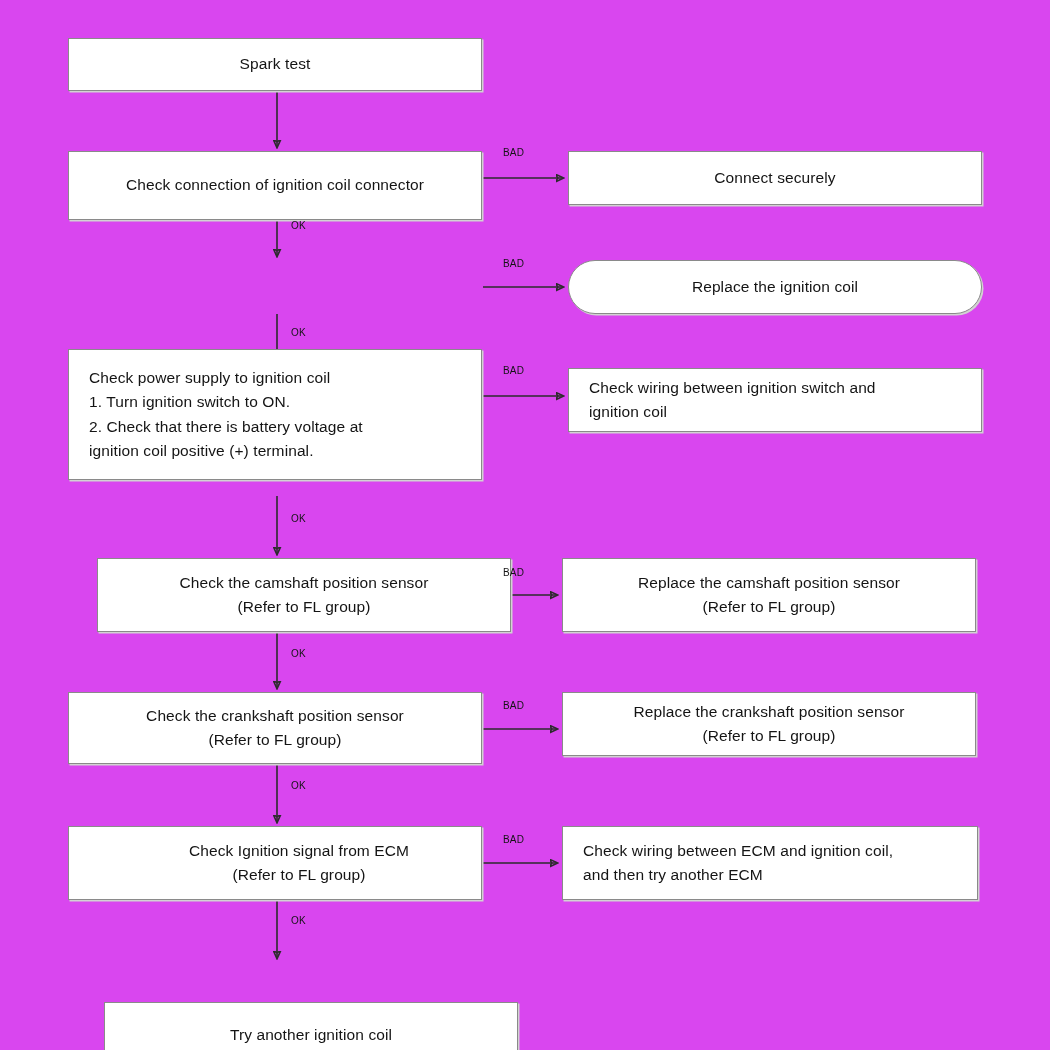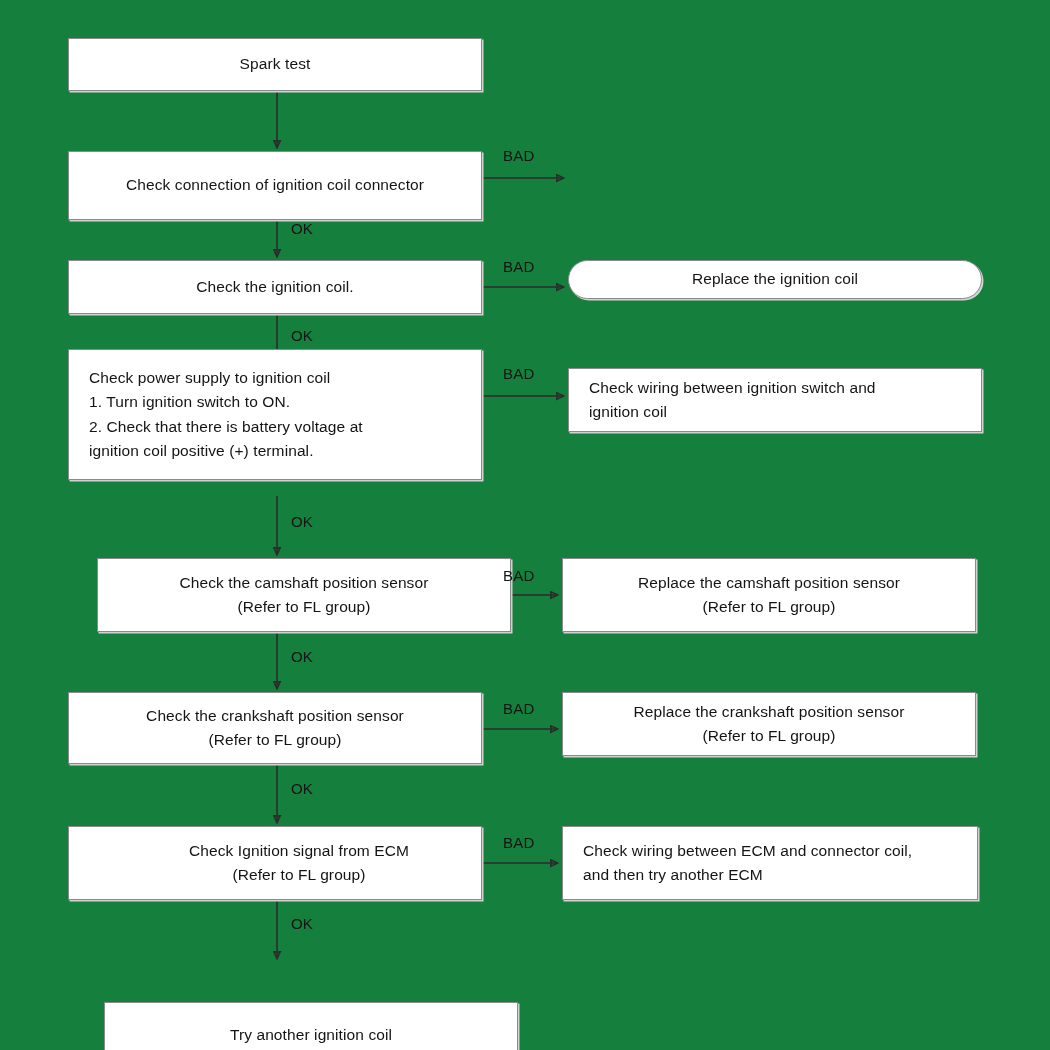--- a/index.html
+++ b/index.html
@@ -8,21 +8,21 @@
     background: #ffffff;
   }
   body {
     font-family: "Liberation Sans", sans-serif;
     color: #1a1a1a;
   }
   #canvas {
     position: relative;
     width: 1050px;
     height: 1050px;
-    background: #15803d;
+    background: #d946ef;
     overflow: hidden;
   }
   .node {
     position: absolute;
     box-sizing: border-box;
     border: 1px solid #8a8a8a;
     background: #ffffff;
     display: flex;
     align-items: center;
     justify-content: center;
@@ -40,21 +40,21 @@
   }
   .node.align-left {
     justify-content: flex-start;
     text-align: left;
   }
   .node.align-left .txt {
     padding-left: 20px;
   }
   .edge-label {
     position: absolute;
-    font-size: 15px;
+    font-size: 10px;
     line-height: 1;
     color: #141414;
     white-space: nowrap;
     letter-spacing: 0.2px;
   }
   svg.wires {
     position: absolute;
     left: 0;
     top: 0;
     width: 1050px;
@@ -98,23 +98,20 @@
   </svg>
 
   <div class="node" style="left:68px; top:38px; width:414px; height:53px;">
     <span class="txt">Spark test</span>
   </div>
 
   <div class="node" style="left:68px; top:151px; width:414px; height:69px;">
     <span class="txt">Check connection of ignition coil connector</span>
   </div>
 
-  <div class="node" style="left:68px; top:260px; width:414px; height:54px;">
-    <span class="txt">Check the ignition coil.</span>
-  </div>
 
   <div class="node align-left" style="left:68px; top:349px; width:414px; height:131px;">
     <span class="txt">Check power supply to ignition coil
     1.  Turn ignition switch to ON.
     2.  Check that there is battery voltage at
          ignition coil positive (+) terminal.</span>
   </div>
 
   <div class="node" style="left:68px; top:558px; width:414px; height:74px;margin-left:29px;">
     <span class="txt">Check the camshaft position sensor
@@ -128,42 +125,45 @@
 
   <div class="node" style="left:68px; top:826px; width:414px; height:74px;padding-left:48px;">
     <span class="txt">Check Ignition signal from ECM
 (Refer to FL group)</span>
   </div>
 
   <div class="node" style="left:68px; top:1002px; width:414px; height:66px;margin-left:36px;">
     <span class="txt">Try another ignition coil</span>
   </div>
 
+  <div class="node" style="left:568px; top:151px; width:414px; height:54px;">
+    <span class="txt">Connect securely</span>
+  </div>
 
-  <div class="node" style="left:568px; top:260px; width:414px; height:39px;border-radius:27px;">
+  <div class="node" style="left:568px; top:260px; width:414px; height:54px;border-radius:27px;">
     <span class="txt">Replace the ignition coil</span>
   </div>
 
   <div class="node align-left" style="left:568px; top:368px; width:414px; height:64px;">
     <span class="txt">Check wiring between ignition switch and
 ignition coil</span>
   </div>
 
   <div class="node" style="left:562px; top:558px; width:414px; height:74px;justify-content:center;">
     <span class="txt">Replace the camshaft position sensor
 (Refer to FL group)</span>
   </div>
 
   <div class="node" style="left:562px; top:692px; width:414px; height:64px;">
     <span class="txt">Replace the crankshaft position sensor
 (Refer to FL group)</span>
   </div>
 
   <div class="node align-left" style="left:562px; top:826px; width:416px; height:74px;">
-    <span class="txt">Check wiring between ECM and connector coil,
+    <span class="txt">Check wiring between ECM and ignition coil,
 and then try another ECM</span>
   </div>
 
   <div class="edge-label" style="left:291px; top:221px;">OK</div>
   <div class="edge-label" style="left:291px; top:328px;">OK</div>
   <div class="edge-label" style="left:291px; top:514px;">OK</div>
   <div class="edge-label" style="left:291px; top:649px;">OK</div>
   <div class="edge-label" style="left:291px; top:781px;">OK</div>
   <div class="edge-label" style="left:291px; top:916px;">OK</div>
 

